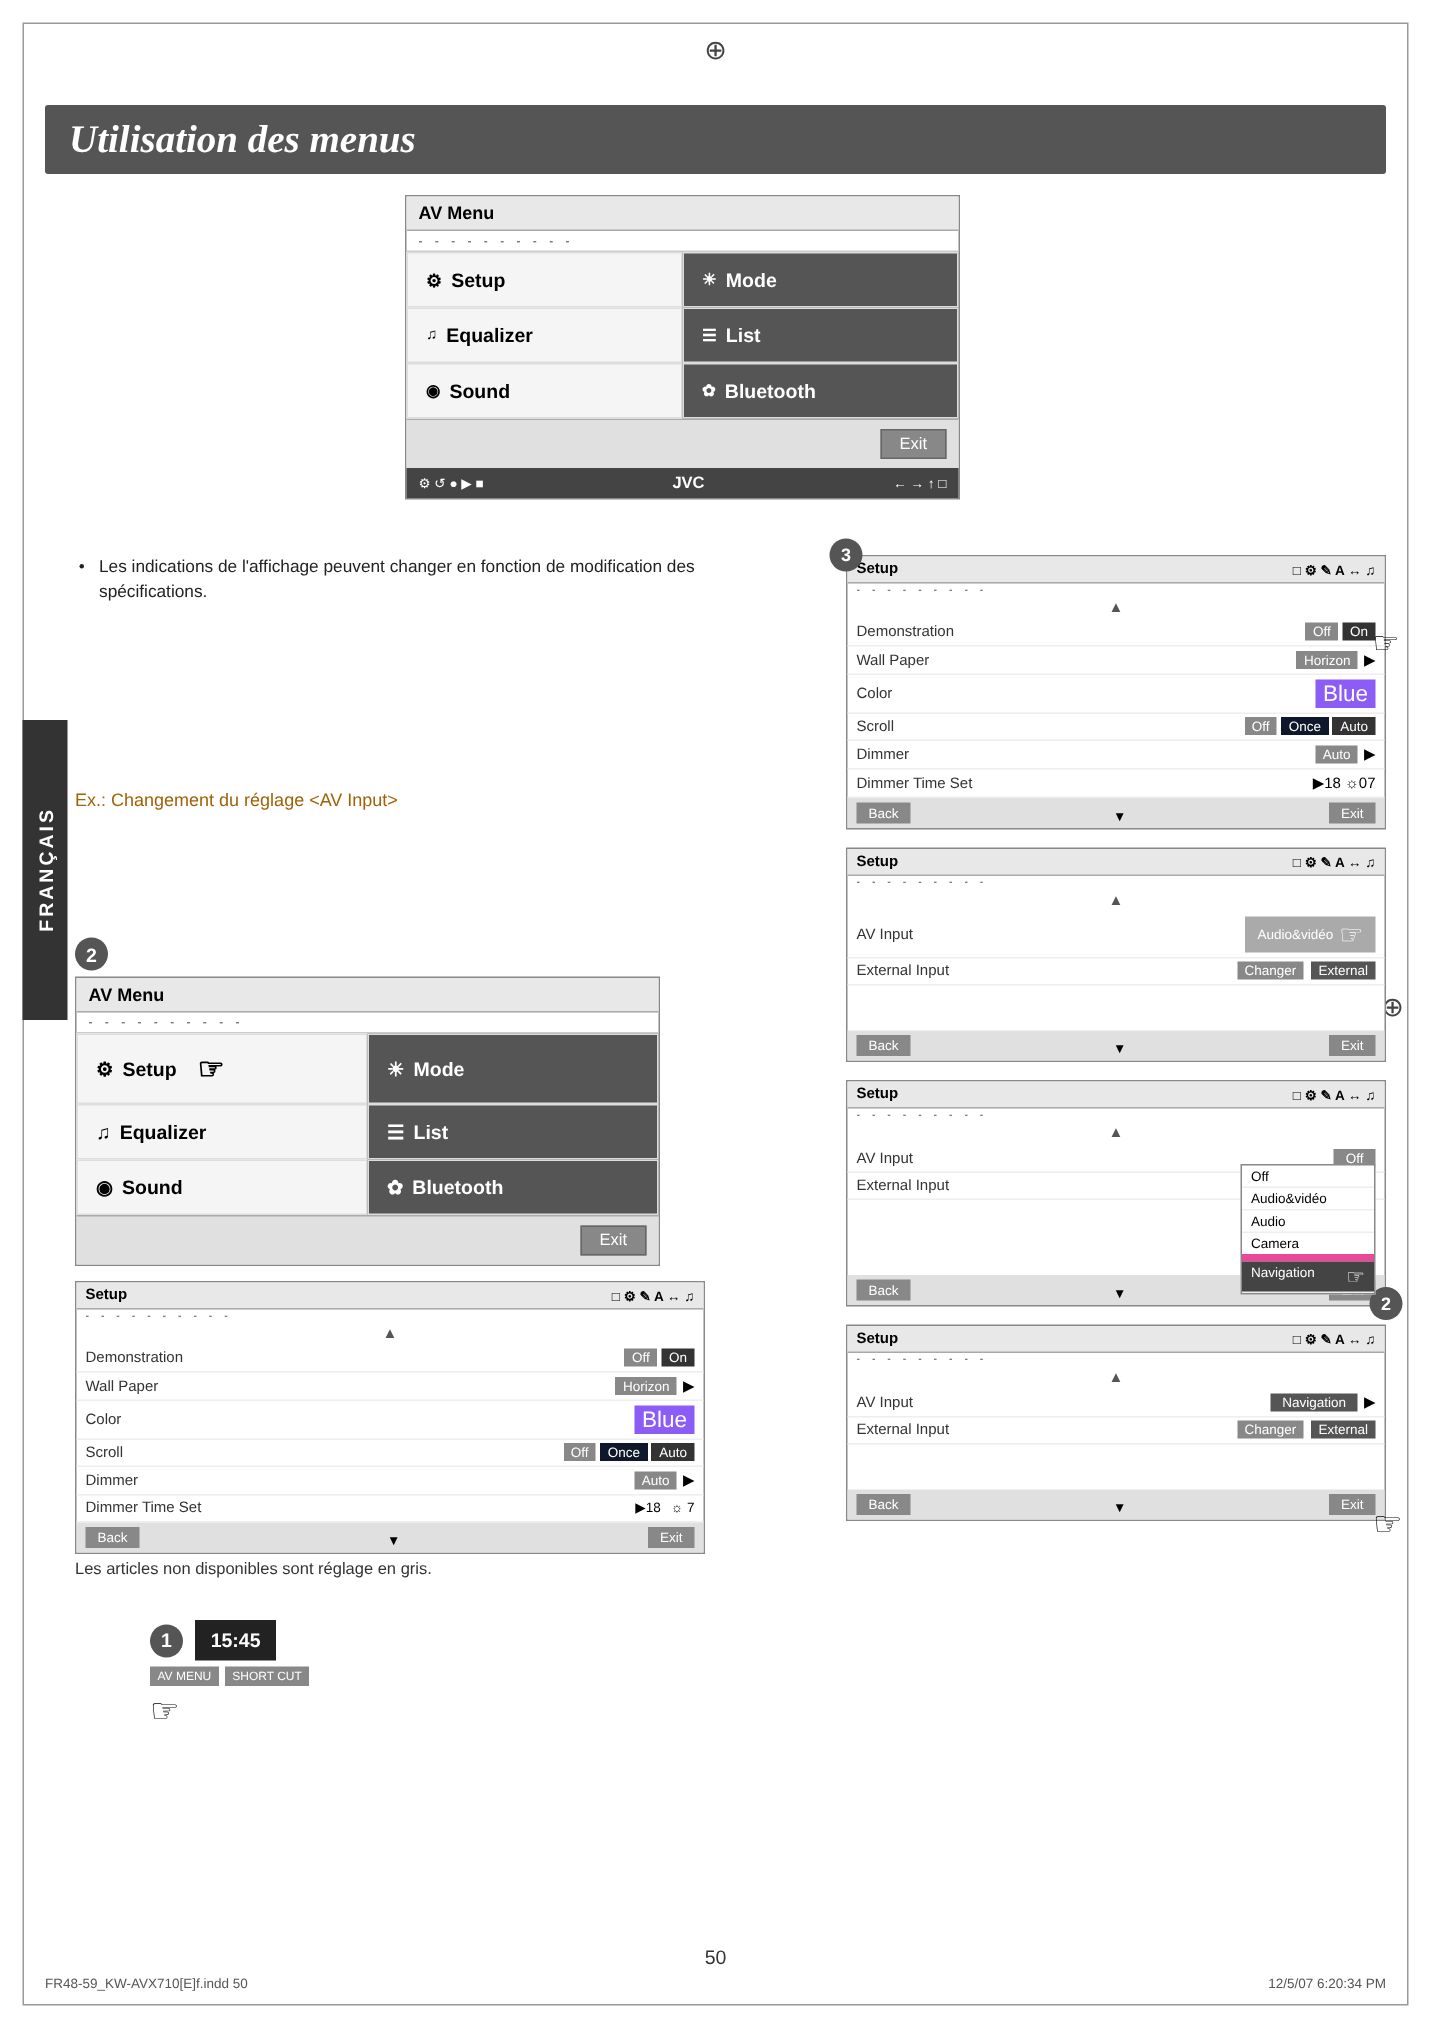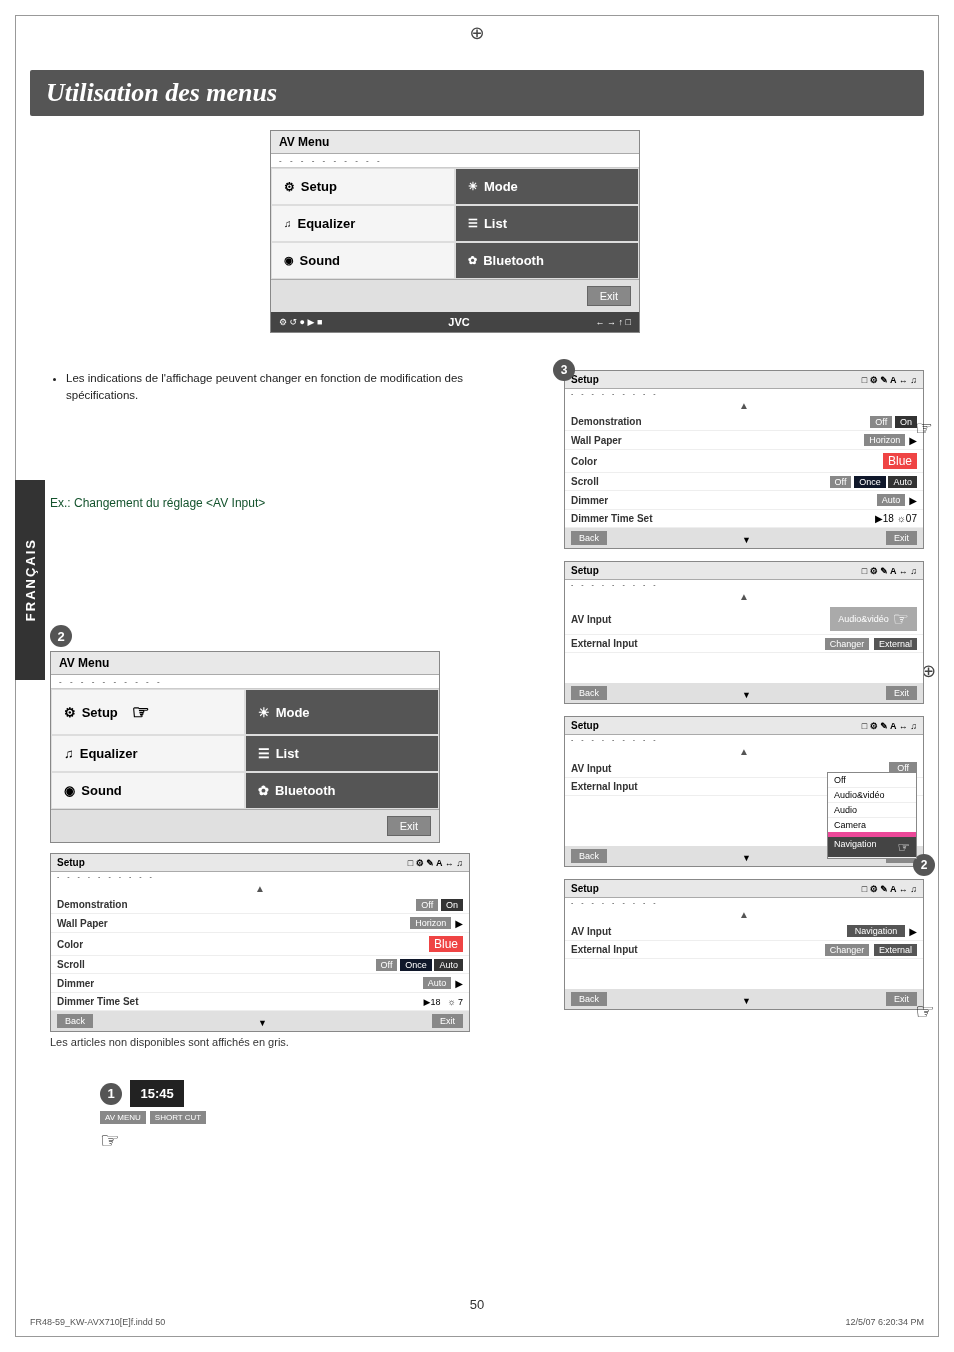--- a/index.html
+++ b/index.html
@@ -144,24 +144,24 @@
       line-height: 1.5;
       color: #222;
     }
 
     .french-text p { margin-bottom: 8px; }
     .french-text ul { margin-left: 16px; }
     .french-text li { font-size: 11.5px; }
 
     .ex-text {
       position: absolute;
-      top: 496px;
+      top: 526px;
       left: 50px;
       font-size: 12px;
-      color: #14532d;
+      color: #a16207;
     }
 
     
     .step-circle {
       display: inline-flex;
       align-items: center;
       justify-content: center;
       width: 22px;
       height: 22px;
       border-radius: 50%;
@@ -225,25 +225,25 @@
 
     .setup-row {
       display: flex;
       align-items: center;
       justify-content: space-between;
       padding: 3px 6px;
       border-bottom: 1px solid #eee;
       font-size: 10px;
     }
 
-    .setup-row .label { color: #333; font-weight: bold; }
+    .setup-row .label { color: #333; font-weight: normal; }
 
     .btn-off { background: #888; color: white; padding: 1px 5px; font-size: 9px; }
     .btn-on { background: #333; color: white; padding: 1px 5px; font-size: 9px; }
-    .btn-blue { background: #ef4444; color: white; padding: 1px 5px; font-size: 12px; }
+    .btn-blue { background: #8b5cf6; color: white; padding: 1px 5px; font-size: 15px; }
     .btn-once { background: #0f172a; color: white; padding: 1px 5px; font-size: 9px; }
     .btn-auto { background: #333; color: white; padding: 1px 5px; font-size: 9px; }
 
     .setup-footer {
       display: flex;
       justify-content: space-between;
       align-items: flex-end;
       padding: 3px 6px;
       background: #e0e0e0;
     }
@@ -517,21 +517,21 @@
         <span style="font-size:9px;">▶18</span>
         <span style="font-size:9px;margin-left:4px;">☼ 7</span>
       </span>
     </div>
     <div class="setup-footer">
       <span class="btn-back">Back</span>
       <span style="font-size:9px;">▼</span>
       <span class="btn-exit-small">Exit</span>
     </div>
   </div>
-  <div class="non-dispo-text">Les articles non disponibles sont affichés en gris.</div>
+  <div class="non-dispo-text">Les articles non disponibles sont réglage en gris.</div>
 </div>
 
 <div class="right-col">
 
   <div class="right-screen">
     <div class="step-indicator">3</div>
     <div class="setup-header">
       <span>Setup</span>
       <span style="font-size:9px;">□ ⚙ ✎ A ↔ ♫</span>
     </div>

